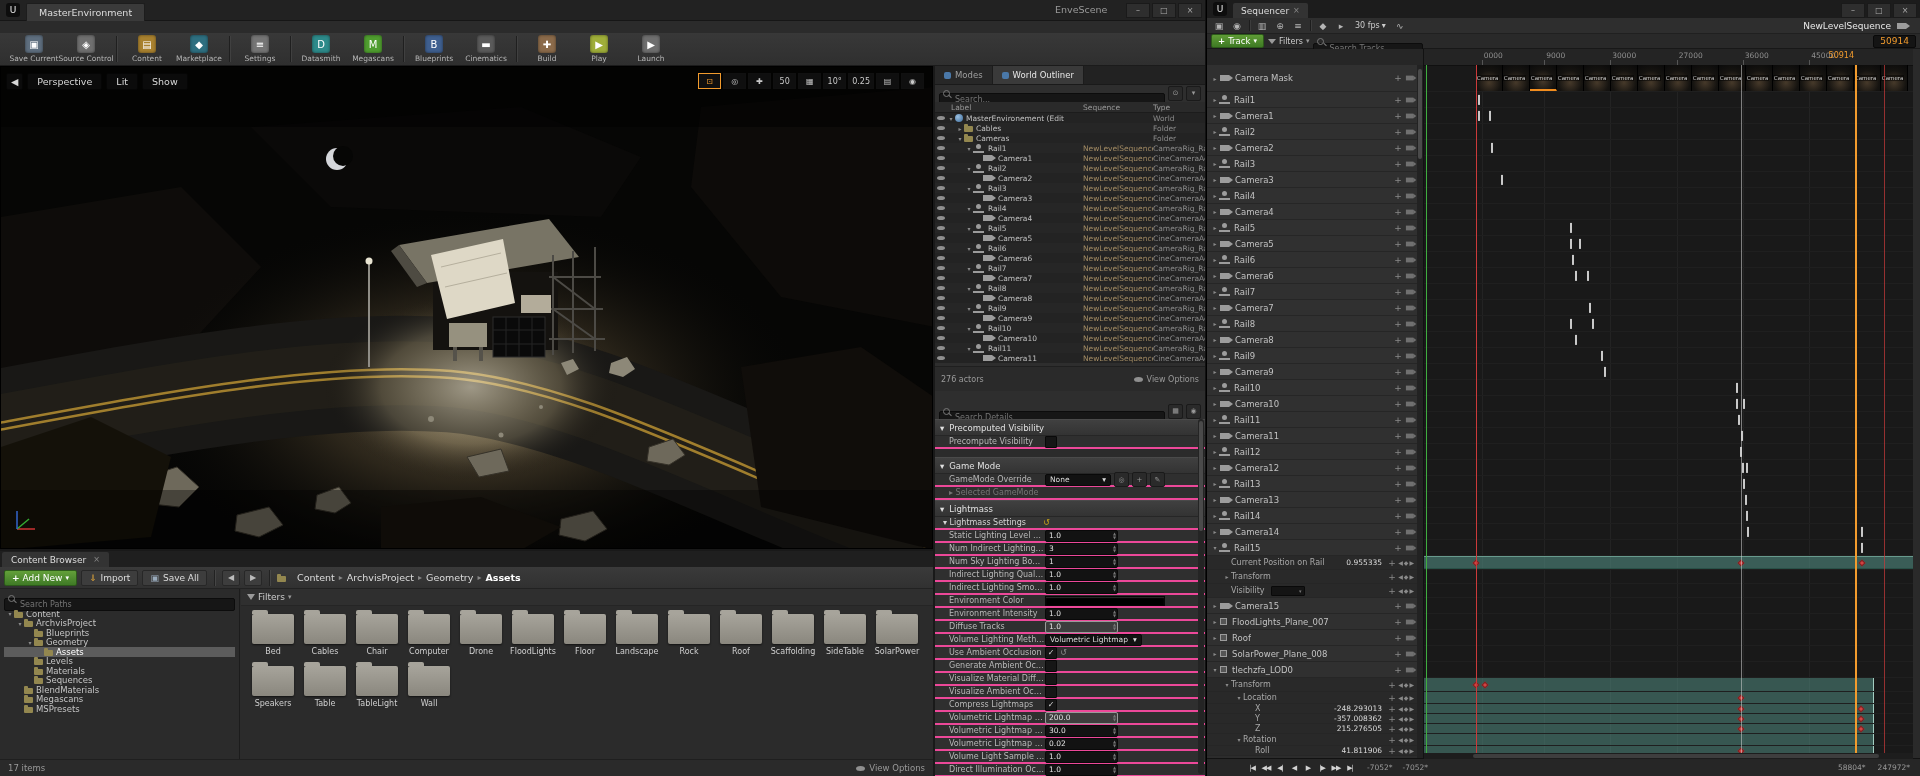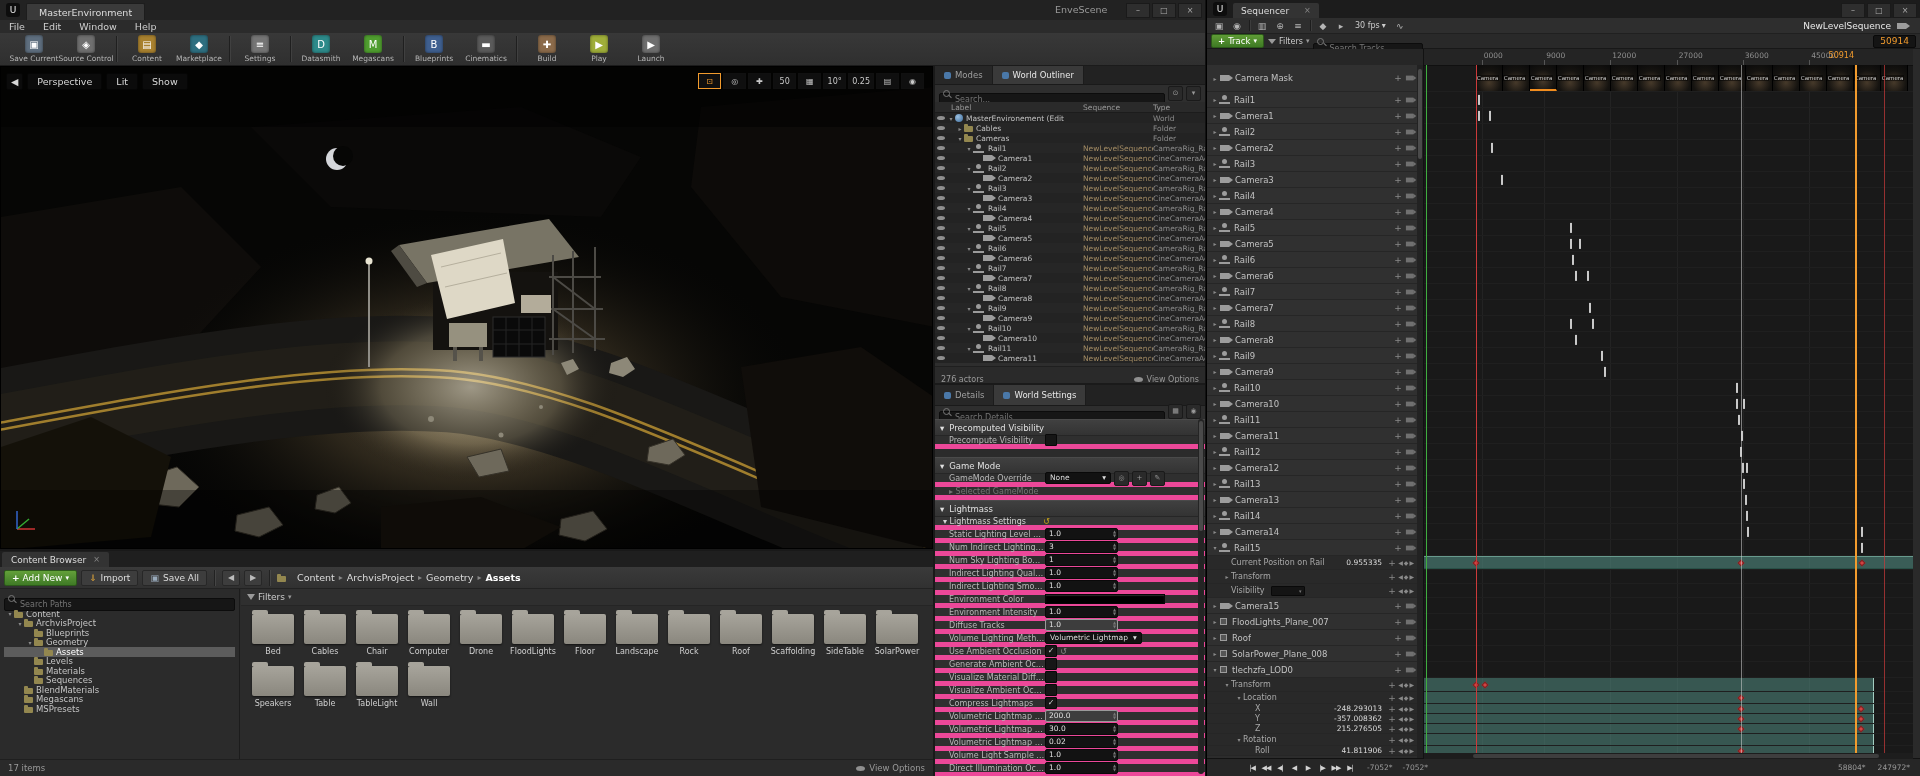--- a/index.html
+++ b/index.html
@@ -70,21 +70,21 @@
   .ic-mesh{width:7px;height:7px;display:inline-block;border:1px solid #9c9c9c;background:#555;flex:none;margin:0 5px 0 1px;box-sizing:border-box;}
   #ol-footer{position:absolute;left:0;top:300px;width:100%;height:17px;display:flex;align-items:center;justify-content:space-between;padding:12px 6px;box-sizing:border-box;font-size:8px;color:#9a9a9a;background:#2a2a2a;border-top:1px solid #1f1f1f;}
   .viewopts{display:flex;align-items:center;gap:4px;}
   .viewopts i{width:9px;height:5px;border-radius:50%;background:#8f8f8f;}
 
   #dt-tabs{top:317px;height:20px;border-top:2px solid #1a1a1a;}
   #dt-search{top:337px;height:16px;}
   #details-rows{position:absolute;left:0;top:353px;width:100%;bottom:0;overflow:hidden;}
   .dt-head{height:17px;background:linear-gradient(#404040,#333);border-top:1px solid #4a4a4a;border-bottom:1px solid #262626;display:flex;align-items:center;font-size:8.5px;color:#e0e0e0;padding-left:5px;gap:5px;box-sizing:border-box;}
   .dt-gap{height:8px;background:#2b2b2b;}
-  .dtrow{height:13px;display:flex;align-items:center;background:#2f2f2f;border-bottom:5px solid #ec4899;font-size:8px;color:#b8b8b8;box-sizing:border-box;}
+  .dtrow{height:13px;display:flex;align-items:center;background:#2f2f2f;border-bottom:2px solid #ec4899;font-size:8px;color:#b8b8b8;box-sizing:border-box;}
   .dtrow.sub{background:#353535;color:#d5d5d5;}
   .dtrow.dim .lbl{color:#757575;}
   .dtrow .lbl{width:96px;padding-left:14px;overflow:hidden;white-space:nowrap;text-overflow:ellipsis;flex:none;}
   .dtwidgets{display:flex;align-items:center;gap:3px;flex:1;}
   .spin{width:52px;height:10px;background:#121212;border:1px solid #090909;border-radius:2px;color:#e0e0e0;font-size:7.5px;line-height:10px;padding:0 16px 0 3px;position:relative;box-sizing:content-box;}
   .spin.hl{background:#3d3d3d;border-color:#9a9a9a;}
   .sparr{position:absolute;right:1px;top:1px;color:#777;font-size:4px;line-height:4px;text-align:center;}
   .chk{width:10px;height:10px;background:#161616;border:1px solid #090909;color:#d8d8d8;font-size:8px;line-height:10px;text-align:center;border-radius:1px;}
   .combo{height:10px;background:#121212;border:1px solid #090909;border-radius:2px;color:#ddd;font-size:7.5px;line-height:10px;padding:0 4px;display:flex;align-items:center;gap:5px;white-space:nowrap;}
   .colorbar{width:118px;height:8px;background:#000;border:1px solid #060606;box-shadow:inset 0 1px 1px #2a2a2a;}
@@ -118,21 +118,21 @@
   #cb-folders{position:absolute;left:6px;top:19px;right:2px;bottom:0;display:flex;flex-wrap:wrap;align-content:flex-start;}
   .fcell{width:52px;margin-bottom:4px;}
   .folder{width:42px;height:30px;background:linear-gradient(#a7a49b,#8a877e);border-radius:2px;position:relative;margin:6px auto 3px;box-shadow:0 1px 2px rgba(0,0,0,.6);}
   .folder::before{content:"";position:absolute;top:-4px;left:0;width:16px;height:4px;background:#a7a49b;border-radius:2px 2px 0 0;}
   .flabel{font-size:8px;color:#cfcfcf;text-align:center;white-space:nowrap;overflow:hidden;}
   #cb-status{position:absolute;left:0;right:0;bottom:0;height:17px;background:#2a2a2a;border-top:1px solid #1f1f1f;display:flex;align-items:center;justify-content:space-between;padding:0 8px;box-sizing:border-box;font-size:8.5px;color:#9a9a9a;}
 
   
   #seq{position:absolute;left:1206px;top:0;width:714px;height:776px;background:#2a2a2a;border-left:1px solid #000;box-sizing:border-box;}
   #seq-titlebar{position:absolute;left:0;top:0;width:100%;height:18px;background:#1c1c1c;display:flex;align-items:center;}
-  .seq-tab{background:#333;height:15px;margin-top:3px;display:flex;align-items:center;padding:0 8px;font-size:9px;color:#ddd;gap:15px;border-radius:2px 2px 0 0;}
+  .seq-tab{background:#333;height:15px;margin-top:3px;display:flex;align-items:center;padding:0 8px;font-size:9px;color:#ddd;gap:4px;border-radius:2px 2px 0 0;}
   #seq-toolbar{position:absolute;left:0;top:18px;width:100%;height:16px;background:#2e2e2e;border-bottom:1px solid #202020;display:flex;align-items:center;padding:0 4px;gap:2px;box-sizing:border-box;}
   .sicon{width:16px;height:12px;display:flex;align-items:center;justify-content:center;color:#b5b5b5;font-size:9px;border-radius:2px;flex:none;}
   .ssep{width:1px;height:11px;background:#1d1d1d;box-shadow:1px 0 0 #3d3d3d;margin:0 2px;}
   .fps{font-size:8px;color:#ccc;display:flex;align-items:center;gap:2px;padding:0 4px;white-space:nowrap;}
   .seq-name-right{margin-left:auto;display:flex;align-items:center;gap:5px;font-size:9px;color:#e8e8e8;padding-right:4px;}
   #seq-trackbar{position:absolute;left:0;top:34px;width:100%;height:15px;background:#292929;display:flex;align-items:center;gap:4px;padding:0 4px;border-bottom:1px solid #181818;box-sizing:border-box;}
   .btn-track{background:linear-gradient(#5f9c36,#3e7a24);color:#fff;font-size:8.5px;display:flex;align-items:center;gap:3px;padding:1px 6px;border-radius:2px;border:1px solid #2c5a1a;}
   .cur-frame{margin-left:auto;background:#141414;border:1px solid #090909;color:#f29b2d;font-size:9px;padding:0 6px;height:11px;line-height:11px;border-radius:2px;}
   #seq-names{position:absolute;left:0;top:49px;width:217px;height:710px;background:#2c2c2c;border-right:1px solid #121212;overflow:hidden;box-sizing:border-box;}
   .names-corner{position:absolute;top:0;left:0;right:0;height:16px;background:#262626;border-bottom:1px solid #111;}
@@ -182,26 +182,20 @@
           <span>MasterEnvironment</span>
         </div>
       <div class="mw-title">EnveScene</div>
       <div class="winbtns">
         <div class="wbtn">–</div>
         <div class="wbtn">□</div>
         <div class="wbtn">×</div>
       </div>
     </div>
 
-    <div id="main-menubar">
-        <div class="menu-item">File</div>
-        <div class="menu-item">Edit</div>
-        <div class="menu-item">Window</div>
-        <div class="menu-item">Help</div>
-      </div>
     <div id="main-toolbar">
         <div class="tbtn">
           <div class="tbicon" style="background: rgb(94, 110, 126);">▣</div>
           <div class="tblabel">Save Current</div>
         </div>
         <div class="tbtn">
           <div class="tbicon" style="background: rgb(111, 111, 111);">◈</div>
           <div class="tblabel">Source Control</div>
         </div>
         <div class="tbsep"></div>
@@ -669,30 +663,20 @@
           </div>
         </div>
       <div id="ol-footer">
         <span>276 actors</span>
         <span class="viewopts">
             <i></i>
             <span>View Options</span>
           </span>
       </div>
 
-      <div class="ptabs" id="dt-tabs">
-          <div class="ptab">
-            <span class="pdot"></span>
-            <span>Details</span>
-          </div>
-          <div class="ptab active">
-            <span class="pdot"></span>
-            <span>World Settings</span>
-          </div>
-        </div>
       <div class="searchrow" id="dt-search">
         <div class="search-wrap"><i class="mag"></i>
           <input placeholder="Search Details" style=""></div>
         <div class="minibtn">▦</div>
         <div class="minibtn">◉</div>
       </div>
       <div id="details-rows">
           <div class="dt-head">
             <span>▾</span>
             <span>Precomputed Visibility</span>
@@ -1452,21 +1436,21 @@
           <div class="vthumb" style="top:4px;height:90px;"></div>
         </div>
     </div>
 
     <div id="seq-timeline">
       <div id="ruler">
           <span class="rtick" style="left: 11.8%;">0000</span>
           <span class="rtickline" style="left: 11.8%;"></span>
           <span class="rtick" style="left: 24.6%;">9000</span>
           <span class="rtickline" style="left: 24.6%;"></span>
-          <span class="rtick" style="left: 38.1%;">12000</span>
+          <span class="rtick" style="left: 38.1%;">30000</span>
           <span class="rtickline" style="left: 38.1%;"></span>
           <span class="rtick" style="left: 51.7%;">27000</span>
           <span class="rtickline" style="left: 51.7%;"></span>
           <span class="rtick" style="left: 65.2%;">36000</span>
           <span class="rtickline" style="left: 65.2%;"></span>
           <span class="rtick" style="left: 78.8%;">45000</span>
           <span class="rtickline" style="left: 78.8%;"></span>
           <span class="ph-label" style="left: 88.1%;">50914</span>
         </div>
       <div id="lanes">

